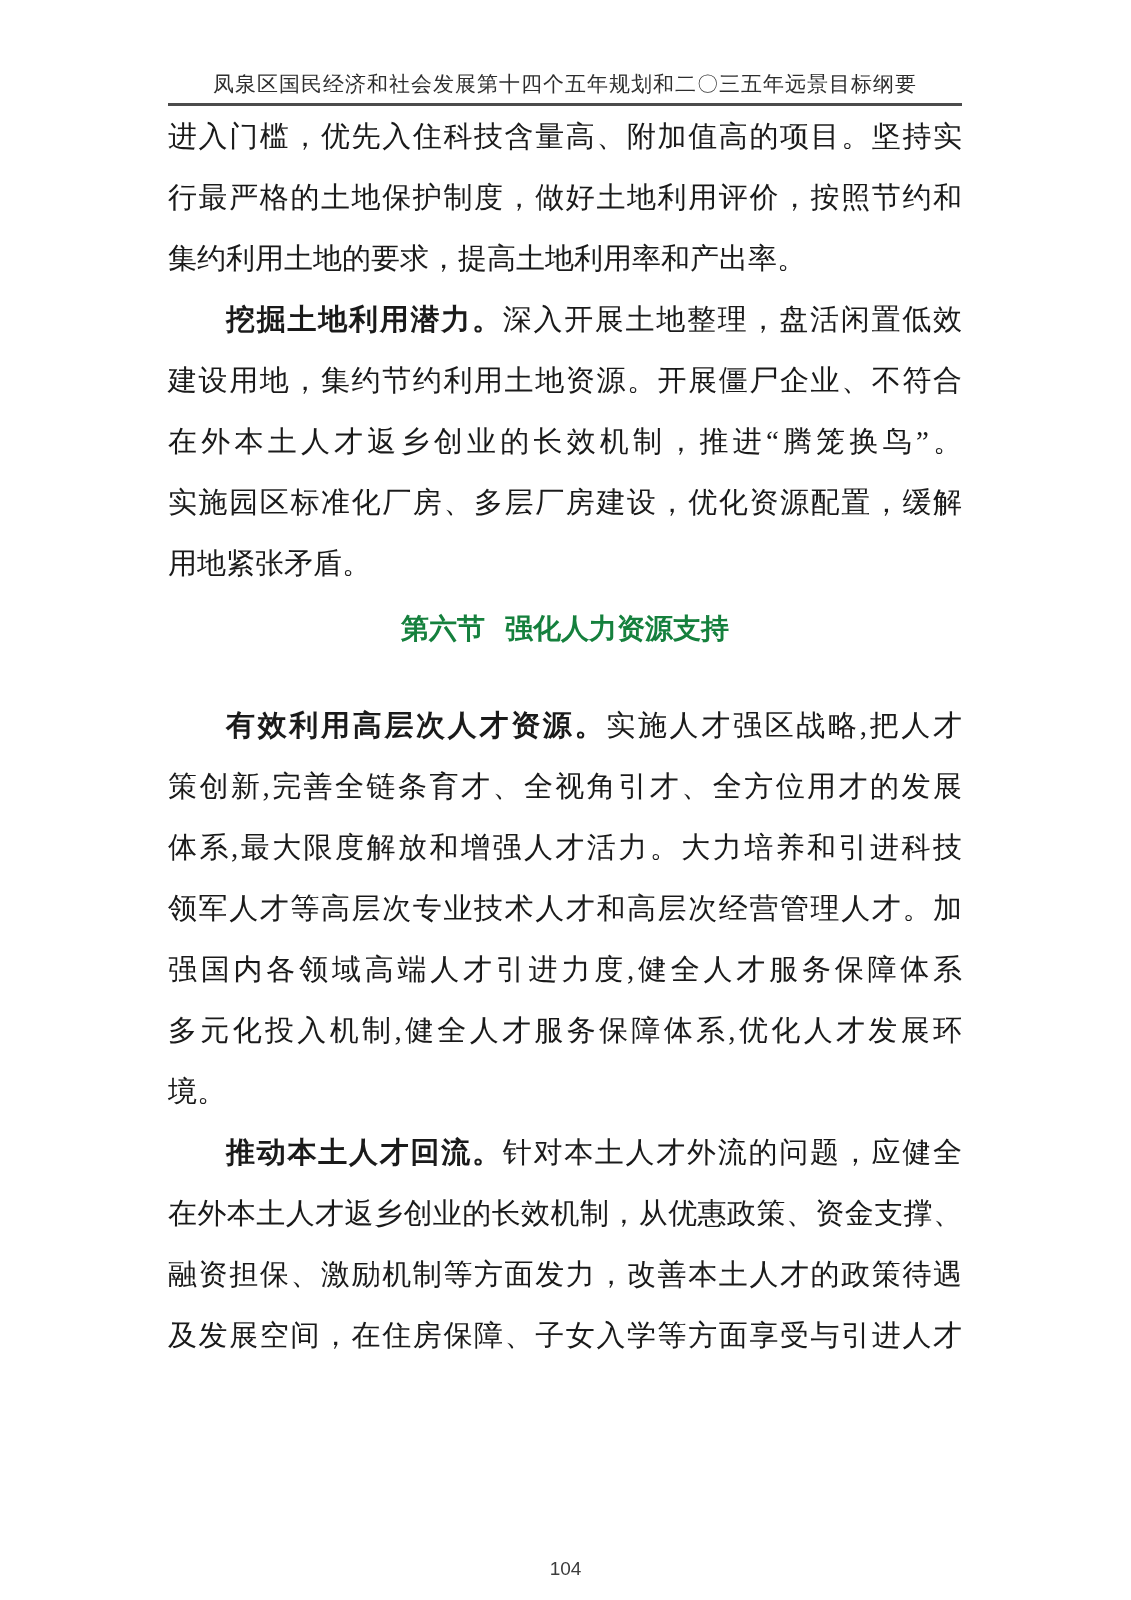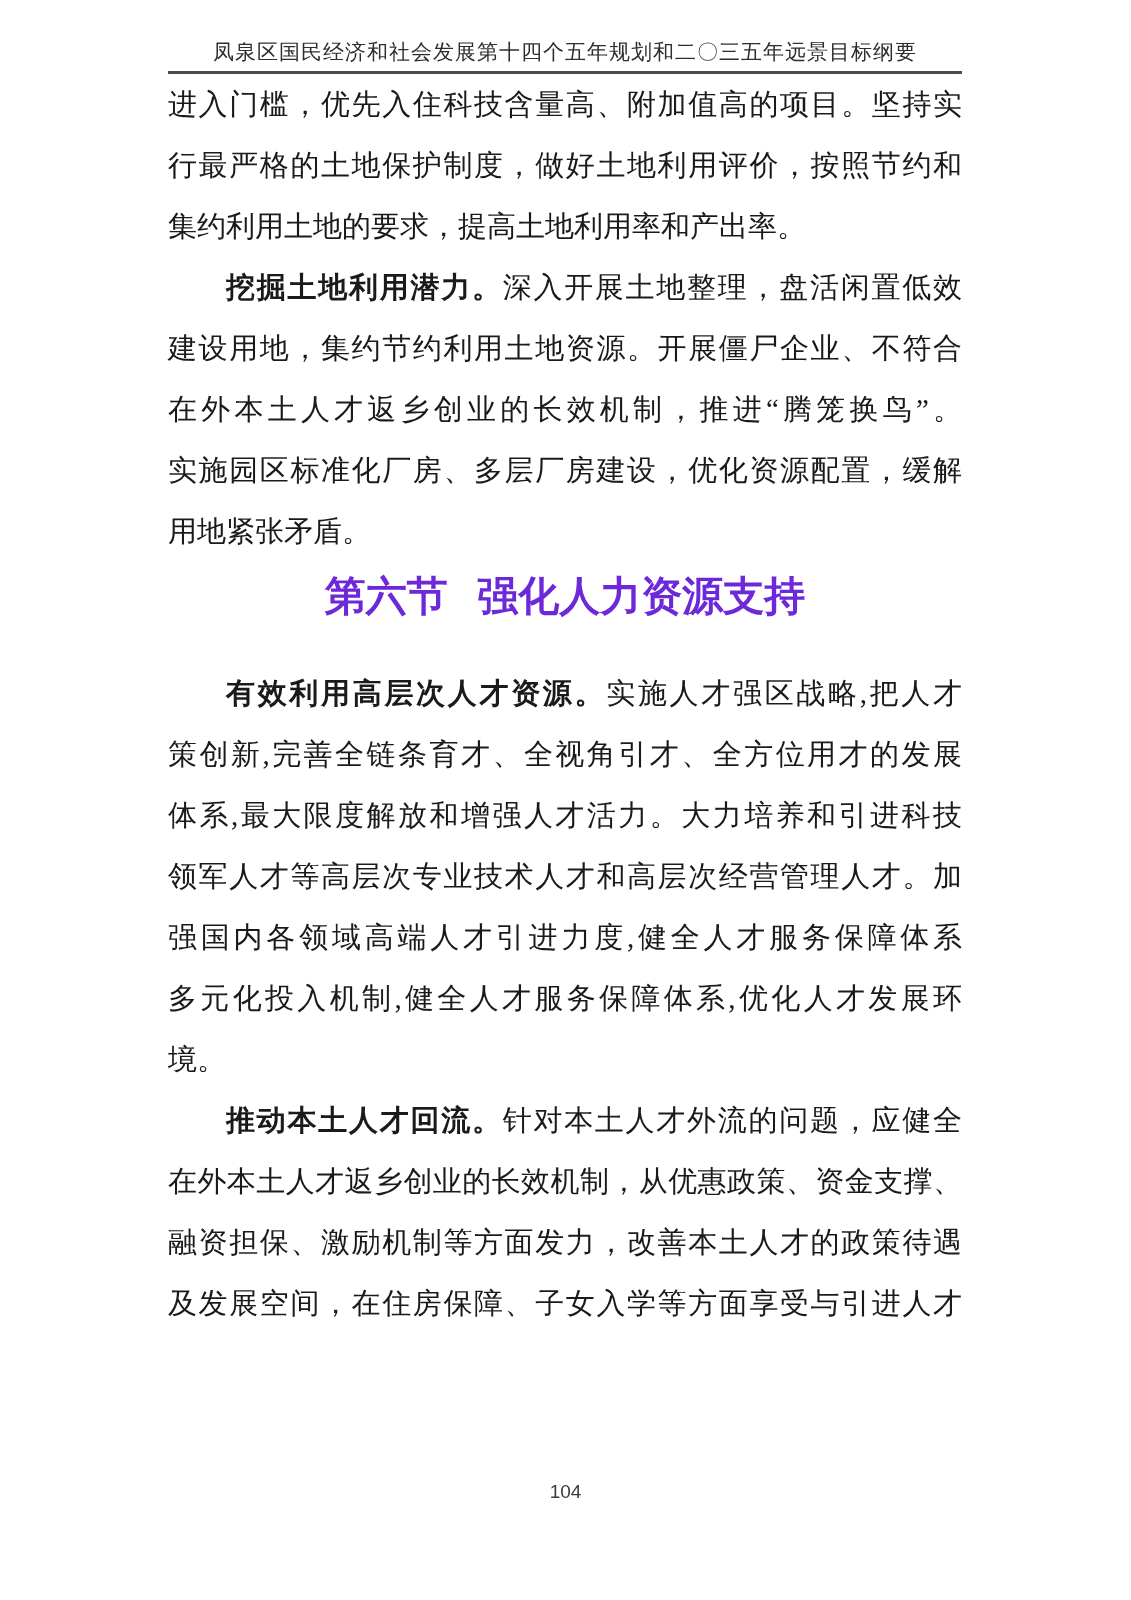--- a/index.html
+++ b/index.html
@@ -15,21 +15,21 @@
     background: #ffffff;
     overflow: hidden;
     font-family: "Liberation Serif", "DejaVu Serif", serif;
     color: #1a1a1a;
   }
   .content-col {
     margin: 0 169px 0 168px; 
   }
   
   .header-title {
-    padding-top: 40px;
+    padding-top: 72px;
     text-align: center;
     font-size: 21px;
     line-height: 24px;
     color: #2e2e2e;
     letter-spacing: 1px;
   }
   .header-rule {
     height: 3px;
     background: #4c4c4c;
     margin-top: 7px;
@@ -51,33 +51,33 @@
   .line.last {
     text-align: right;
     text-align-last: left;
   }
   .lead {
     font-weight: 700;
     margin-top: 12px;
   }
   
   .section-heading {
-    font-size: 41px;
+    font-size: 28px;
     font-weight: 700;
     line-height: 61px;
     text-align: center;
     text-align-last: center;
     margin: 4px 0 36px 0;
-    color: #6d28d9;
+    color: #15803d;
   }
   .sec-num { margin-right: 0.72em; }
   
   .page-number {
     position: absolute;
-    top: 1481px;
+    top: 1558px;
     left: 0;
     width: 100%;
     text-align: center;
     font-size: 19px;
     color: #3c3c3c;
     font-family: "Liberation Sans", "DejaVu Sans", sans-serif;
   }
 </style>
 </head>
 <body>

